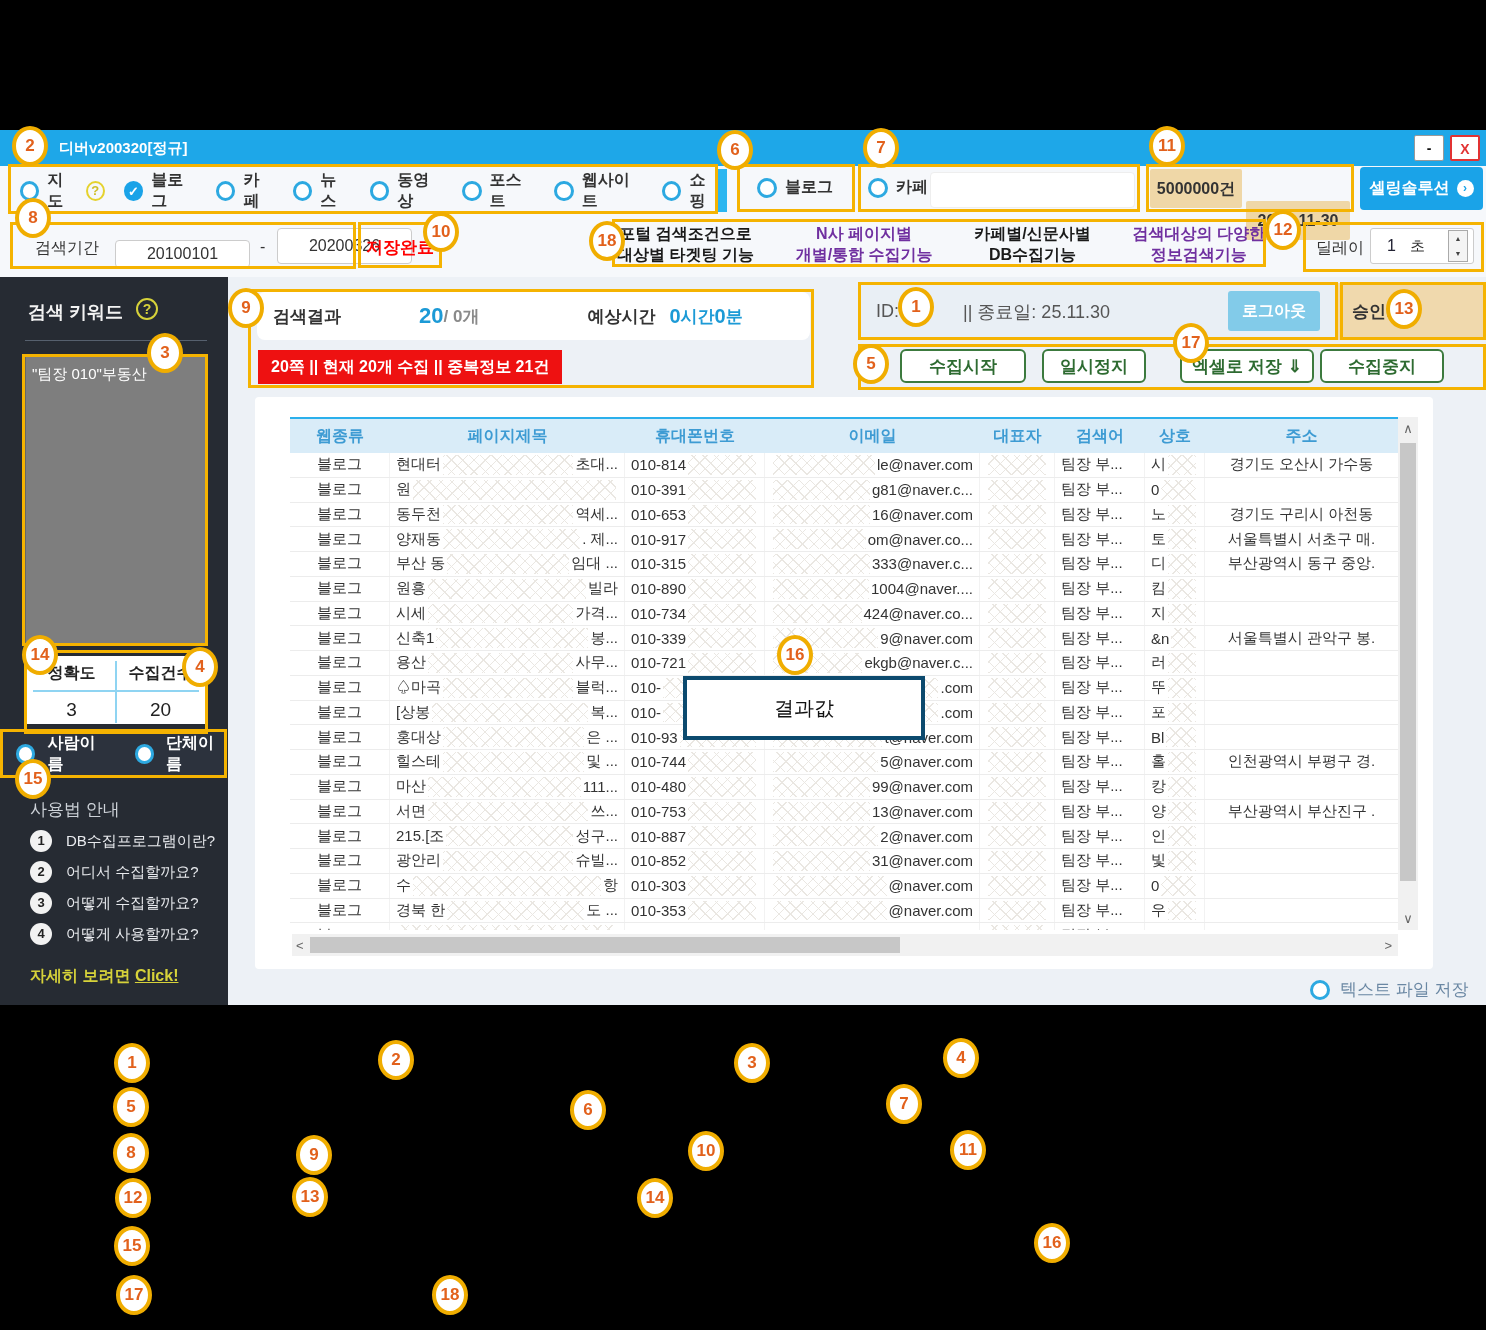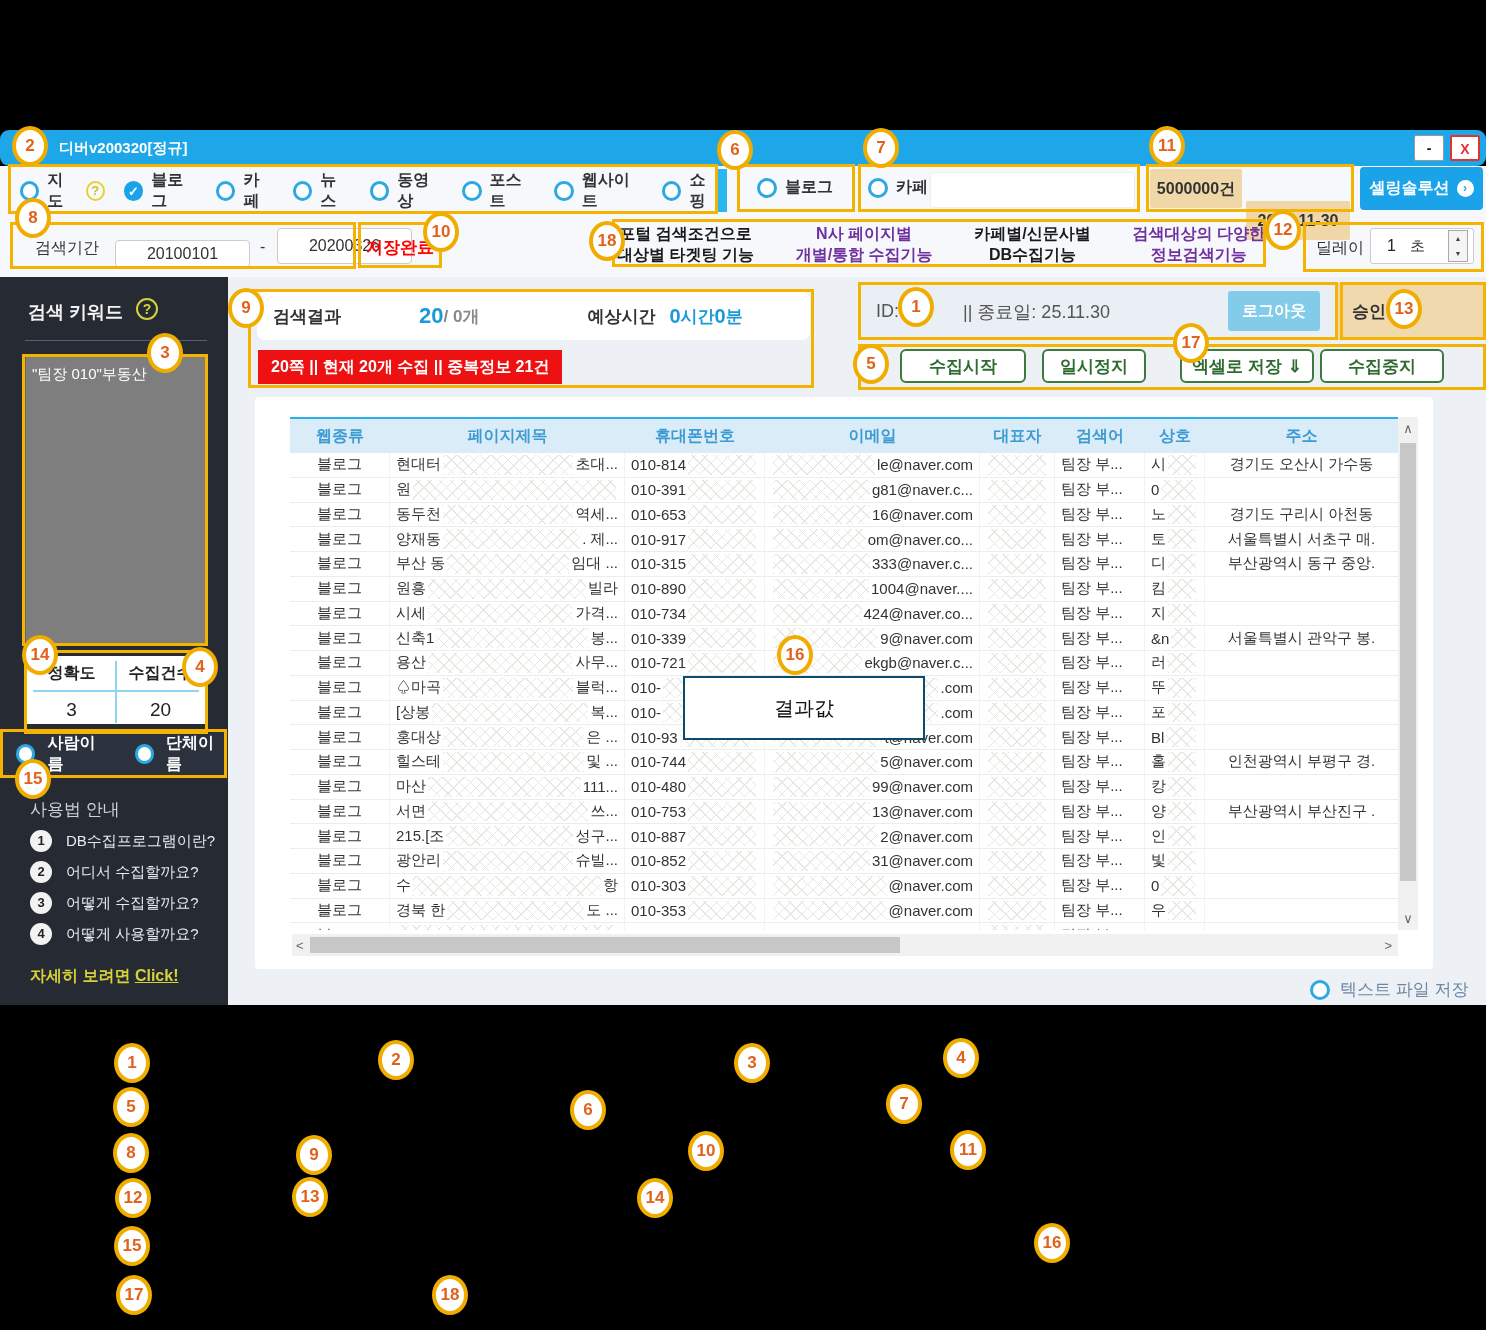--- a/index.html
+++ b/index.html
@@ -2,21 +2,21 @@
 <html><head>
 <meta charset="utf-8">
 <style>
   html,body{margin:0;padding:0;background:#000;}
   *{box-sizing:border-box;font-family:"Liberation Sans",sans-serif;}
   .canvas{position:relative;width:1486px;height:1330px;background:#000;overflow:hidden;}
   .abs{position:absolute;}
 
   
   .titlebar{left:0;top:130px;width:1486px;height:36px;background:#1ea7e8;color:#fff;
-            font-size:15px;font-weight:bold;line-height:36px;padding-left:59px;border-radius:9px;}
+            font-size:15px;font-weight:bold;line-height:36px;padding-left:59px;}
   .winbtn{top:135px;width:30px;height:26px;background:#fff;text-align:center;line-height:24px;
           font-weight:bold;font-size:14px;border:1px solid #999;border-radius:2px;}
   .btn-min{left:1414px;color:#111;}
   .btn-close{left:1450px;color:#e23333;border:2px solid #e23333;}
 
   .rowstrip{left:0;top:166px;width:1486px;height:111px;background:#f6f8fb;}
 
   
   .radio-item{display:inline-flex;align-items:center;gap:8px;cursor:pointer;}
   .rb{width:20px;height:20px;border-radius:50%;border:3px solid #2da9e1;background:#fff;display:inline-block;}
@@ -104,21 +104,21 @@
         border-right:1px solid #f2f2f2;font-size:15px;color:#333;}
   .cell.center{justify-content:center;}
   .hfill{flex:1;align-self:stretch;margin:2px 2px;
     background-image:repeating-linear-gradient(45deg,#eae7e2 0 1px,transparent 1px 8px),
                      repeating-linear-gradient(-45deg,#eae7e2 0 1px,transparent 1px 8px);}
   .vscroll{left:1398px;top:417px;width:20px;height:513px;background:#f1f1f1;}
   .vthumb{position:absolute;left:2px;top:26px;width:16px;height:438px;background:#c7c7c7;}
   .sarrow{position:absolute;color:#666;font-size:13px;width:100%;text-align:center;}
   .hscroll{left:292px;top:934px;width:1106px;height:22px;background:#f1f1f1;display:flex;align-items:center;}
   .hthumb{position:absolute;left:18px;top:3px;width:590px;height:16px;background:#c7c7c7;}
-  .overlay-box{left:683px;top:676px;width:242px;height:64px;background:#fff;border:2px solid #0c4a6e;
+  .overlay-box{left:683px;top:676px;width:242px;height:64px;background:#fff;border:4px solid #0c4a6e;
                display:flex;align-items:center;justify-content:center;font-size:20px;color:#111;z-index:30;}
   .txtsave{left:1310px;top:978px;display:flex;align-items:center;gap:10px;}
   .txtsave .t{color:#6a87a3;font-size:17px;}
 
   
   .ann{border:3px solid #f5b301;z-index:40;pointer-events:none;}
   .badge{width:36px;height:40px;border-radius:50%;background:#fff;border:4px solid #f0ad00;
          color:#e2611c;font-size:17px;font-weight:bold;display:flex;align-items:center;
          justify-content:center;z-index:50;pointer-events:none;}
 </style>

